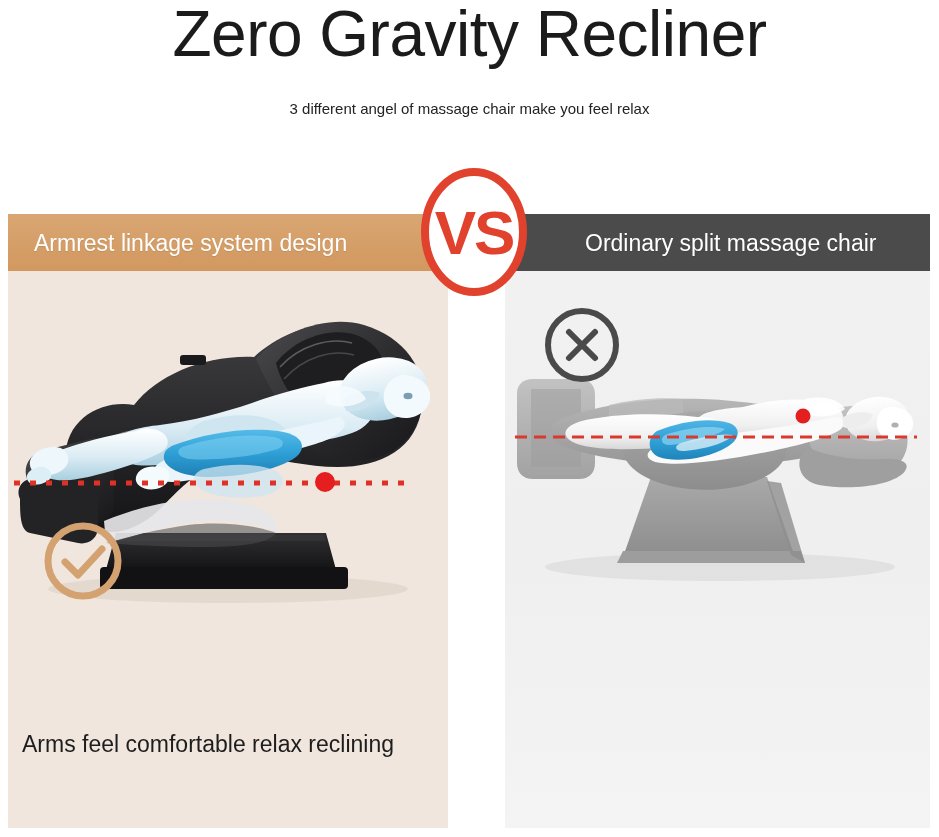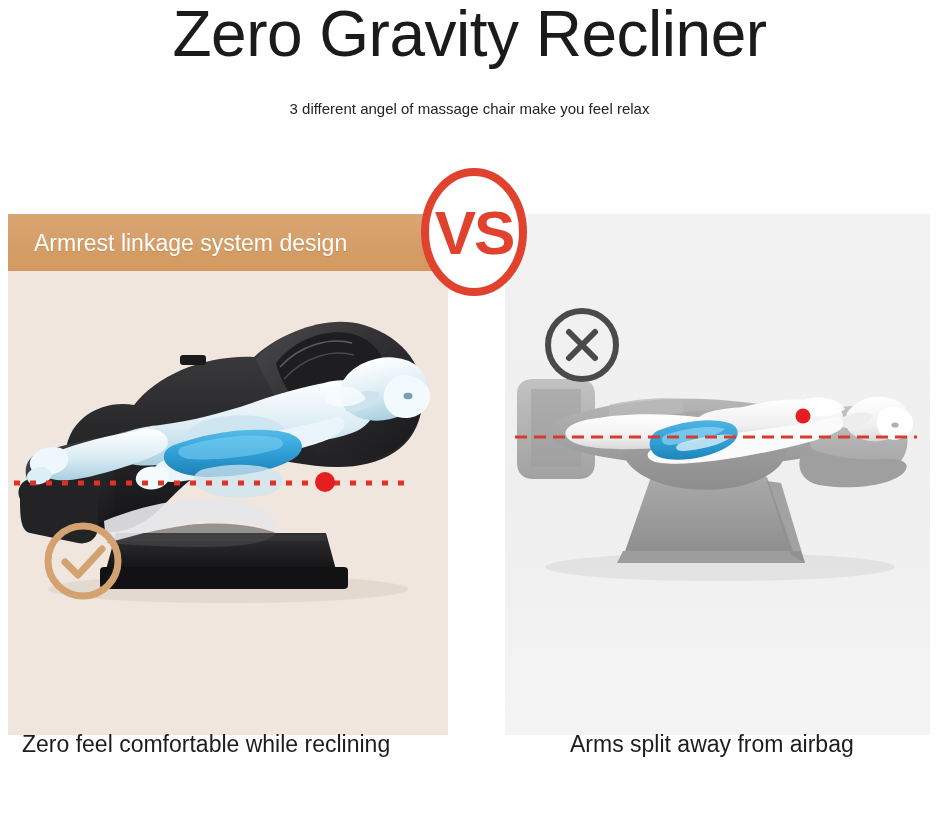--- a/index.html
+++ b/index.html
@@ -48,21 +48,21 @@
     position: absolute;
     left: 0;
     top: 0;
     width: 939px;
     height: 837px;
   }
 
   .panel {
     position: absolute;
     top: 214px;
-    height: 521px;
+    height: 614px;
   }
   .panel.left {
     left: 8px;
     width: 440px;
     background: #f0e6dd;
   }
   .panel.right {
     left: 505px;
     width: 425px;
     background: linear-gradient(180deg, #f2f2f2 0%, #efefef 55%, #f4f4f4 100%);
@@ -283,25 +283,28 @@
       </svg>
     </div>
 
     <div class="status-icon" id="check-icon">
       <svg viewBox="0 0 84 84" xmlns="http://www.w3.org/2000/svg">
         <circle cx="42" cy="42" r="35" fill="none" stroke="#d3a270" stroke-width="7"></circle>
         <path d="M24 43 L37 56 L61 30" fill="none" stroke="#d3a270" stroke-width="7" stroke-linecap="round" stroke-linejoin="round"></path>
       </svg>
     </div>
 
-    <div class="panel-caption" id="caption-left" style="left:14px; top:515px; position:absolute;">Zero feel comfortable while reclining</div>
+    <div class="panel-caption" id="caption-left" style="left:14px; top:515px; position:absolute;">Arms feel comfortable relax reclining</div>
   </div>
 
   <div class="panel right">
 
+    <div class="panel-header">
+      <span class="panel-header-label">Ordinary split massage chair</span>
+    </div>
 
     <div class="stage" id="stage-right">
       <svg viewBox="0 0 425 600" width="425" height="600" xmlns="http://www.w3.org/2000/svg">
         <defs>
           <linearGradient id="grayA" x1="0" y1="0" x2="0" y2="1">
             <stop offset="0%" stop-color="#b6b6b6"></stop>
             <stop offset="100%" stop-color="#979797"></stop>
           </linearGradient>
           <linearGradient id="grayB" x1="0" y1="0" x2="0" y2="1">
             <stop offset="0%" stop-color="#c2c2c2"></stop>
@@ -384,21 +387,20 @@
       </svg>
     </div>
 
     <div class="status-icon" id="cross-icon" style="left:36px; top:90px;">
       <svg viewBox="0 0 82 82" xmlns="http://www.w3.org/2000/svg">
         <circle cx="41" cy="41" r="34" fill="none" stroke="#4a4a4a" stroke-width="6"></circle>
         <path d="M28 28 L54 54 M54 28 L28 54" fill="none" stroke="#4a4a4a" stroke-width="6" stroke-linecap="round"></path>
       </svg>
     </div>
 
-    <div class="panel-caption" id="caption-right" style="left:65px; top:515px; position:absolute;">Arms split away from airbag</div>
   </div>
 
   <div id="vs-badge">
     <svg viewBox="0 0 110 131" xmlns="http://www.w3.org/2000/svg">
       <ellipse cx="55" cy="65" rx="49" ry="60" fill="#ffffff" stroke="#e0422e" stroke-width="8"></ellipse>
       <text x="55" y="65" text-anchor="middle" dominant-baseline="central" font-family="Liberation Sans, sans-serif" font-size="62" font-weight="bold" fill="#e0422e" letter-spacing="-2">VS</text>
     </svg>
   </div>
 
 </div>

